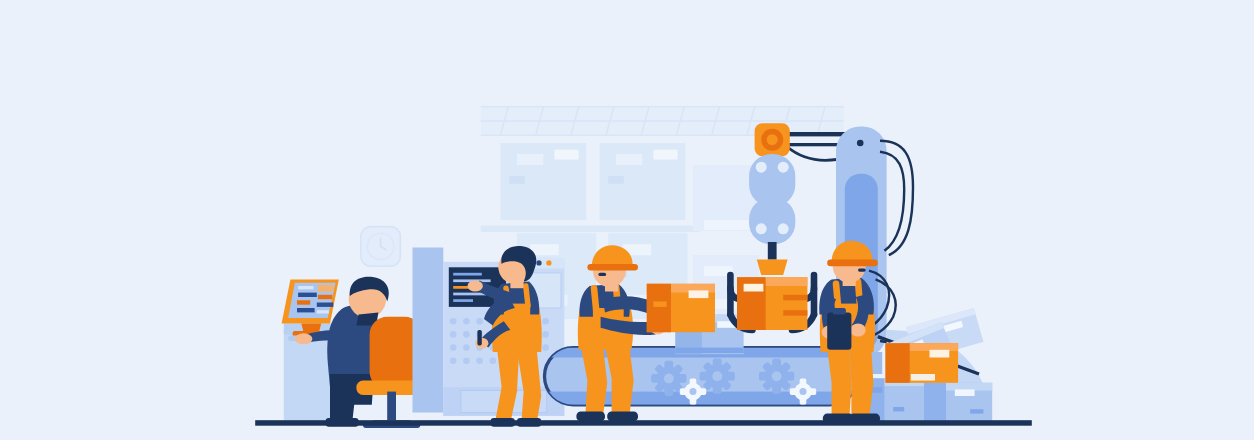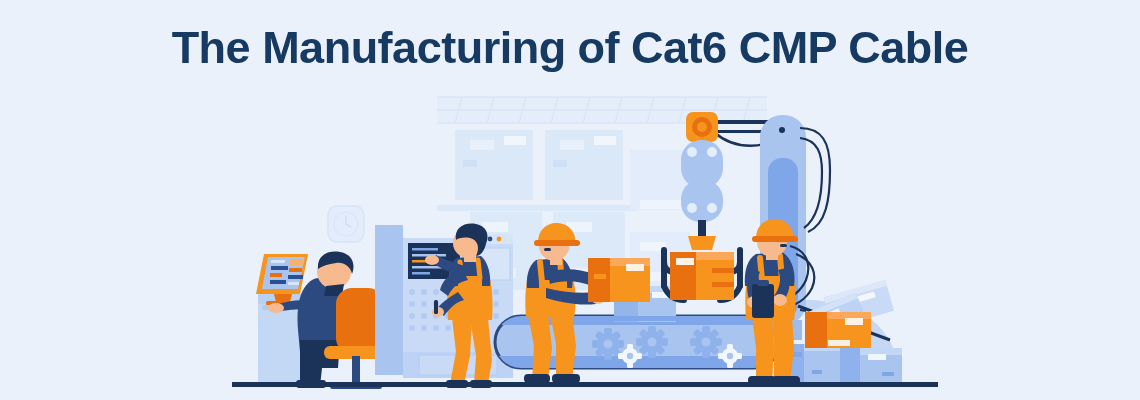--- a/index.html
+++ b/index.html
@@ -529,15 +529,14 @@
           <rect x="752" y="284" width="22" height="34" rx="3" fill="#1b3259"></rect>
           <rect x="757" y="280" width="12" height="6" rx="2" fill="#2c4a80"></rect>
         </g>
       </g>
 
       <rect x="232" y="382" width="706" height="5" fill="#1b3259"></rect>
 
     </g>
   </svg>
 
-  <div id="banner-title">The Manufacturing of Cat6 CMP Cable</div>
 
 </div>
 
 </body></html>

